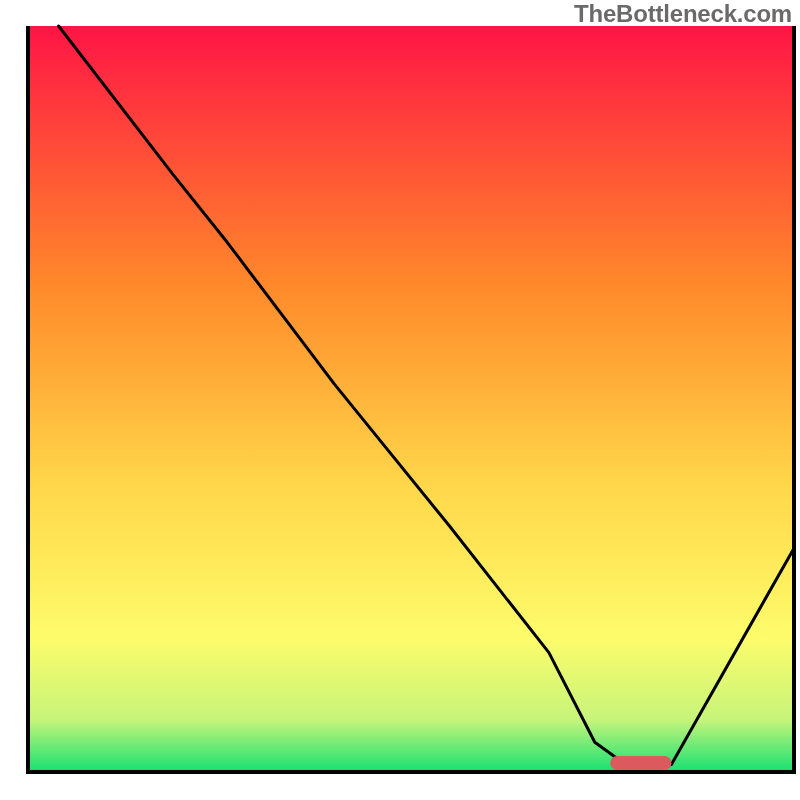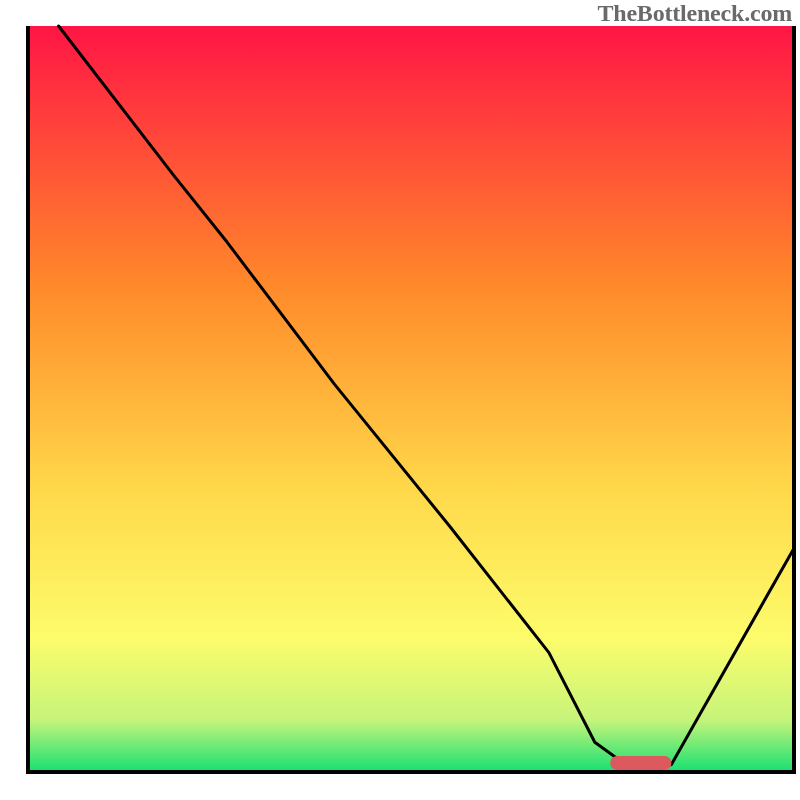--- a/index.html
+++ b/index.html
@@ -8,21 +8,20 @@
     width: 800px;
     height: 800px;
     overflow: hidden;
     background: #ffffff;
     font-family: Arial, Helvetica, sans-serif;
   }
   .stage {
     position: relative;
     width: 800px;
     height: 800px;
-    font-family: Liberation Serif, serif;
   }
   .watermark {
     position: absolute;
     top: 0;
     right: 8px;
     font-size: 24px;
     font-weight: 600;
     color: #6a6a6a;
     letter-spacing: -0.2px;
     z-index: 50;

